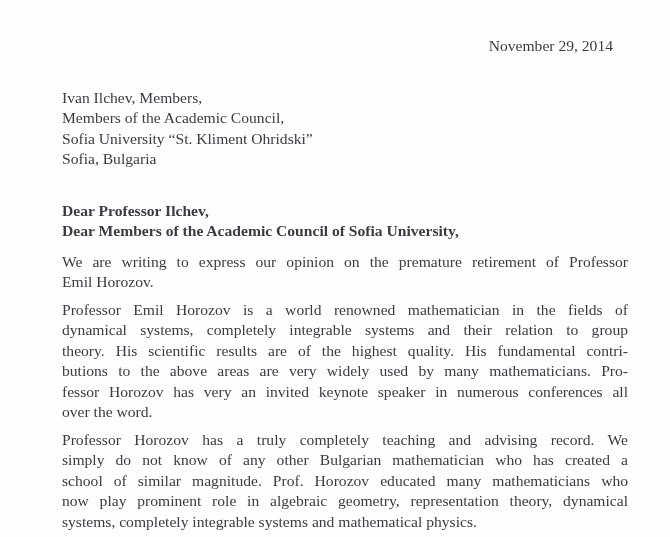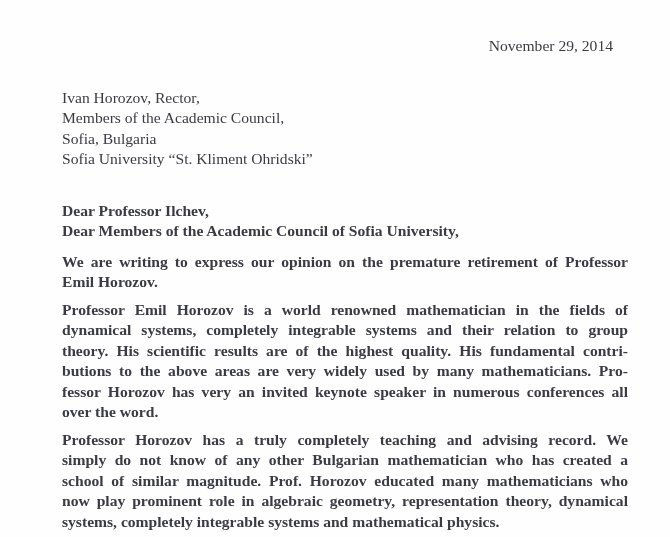--- a/index.html
+++ b/index.html
@@ -27,21 +27,21 @@
     text-align: right;
     padding-right: 15px;
   }
   .recipient-block {
     margin-top: 31px;
   }
   .salutation-block {
     margin-top: 31px;
     font-weight: bold;
   }
-  .para { margin: 0; font-weight: bold; }
+  .para { margin: 0; }
   .para-1 { margin-top: 10px; }
   .para-2 { margin-top: 7px; }
   .para-3 { margin-top: 7px; }
   .jline {
     text-align: justify;
     text-align-last: justify;
   }
   .jline.last {
     text-align-last: left;
   }
@@ -53,24 +53,24 @@
 <body>
 
 <div class="page">
   <div class="content">
 
     <div class="date-block">
       <span>November 29, 2014</span>
     </div>
 
     <div class="recipient-block">
-      <div class="plainline">Ivan Horozov, Rector,</div>
+      <div class="plainline">Ivan Ilchev, Members,</div>
       <div class="plainline">Members of the Academic Council,</div>
+      <div class="plainline">Sofia University “St. Kliment Ohridski”</div>
       <div class="plainline">Sofia, Bulgaria</div>
-      <div class="plainline">Sofia University “St. Kliment Ohridski”</div>
     </div>
 
     <div class="salutation-block">
       <div class="plainline">Dear Professor Ilchev,</div>
       <div class="plainline">Dear Members of the Academic Council of Sofia University,</div>
     </div>
 
     <div class="para para-1">
       <div class="jline">We are writing to express our opinion on the premature retirement of Professor</div>
       <div class="jline last">Emil Horozov.</div>

